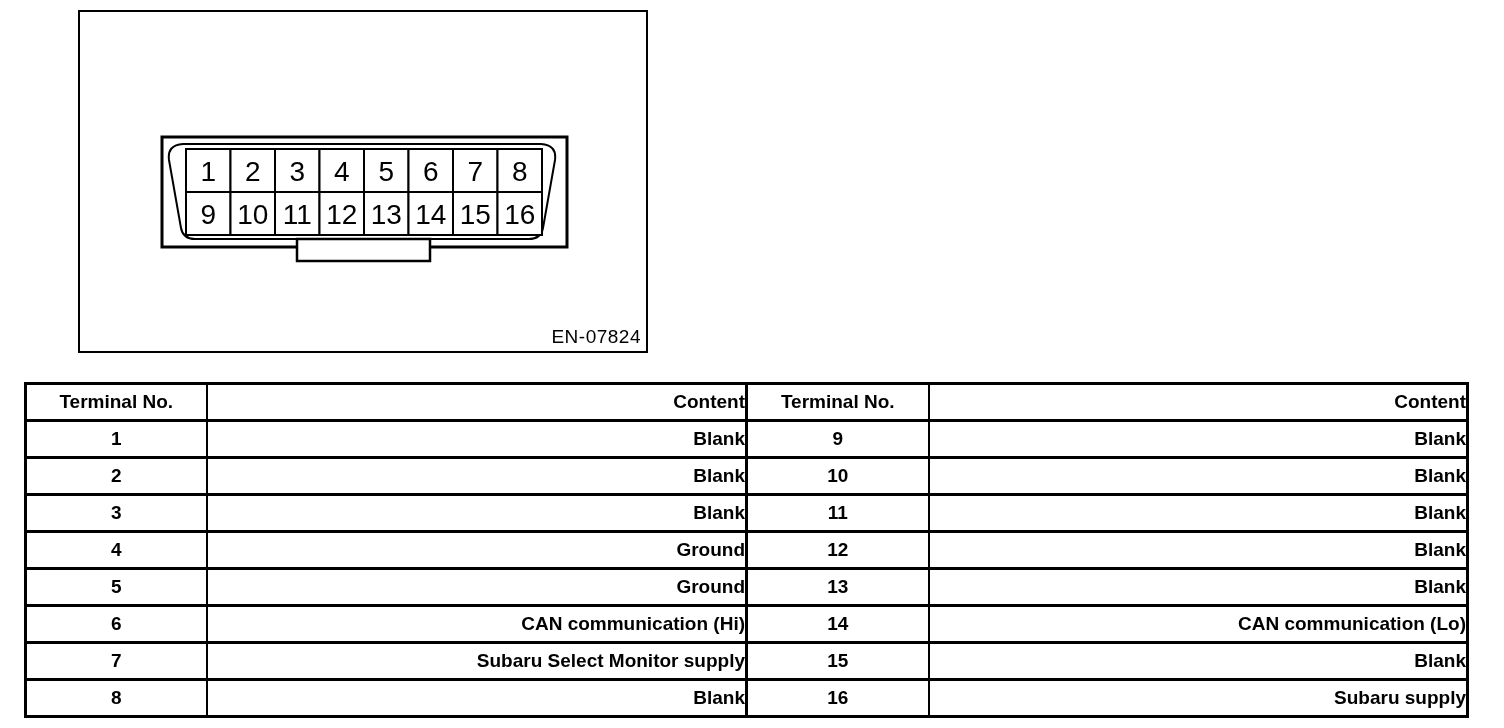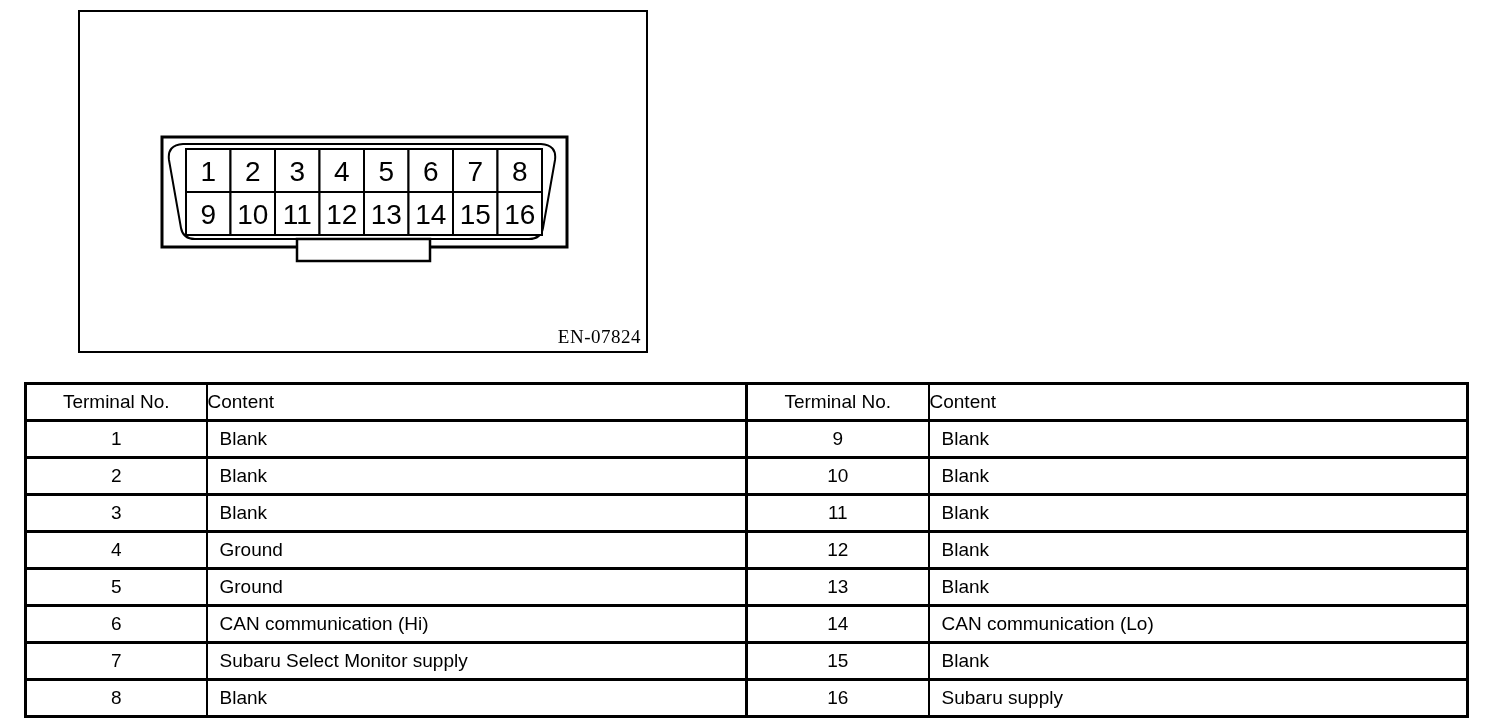--- a/index.html
+++ b/index.html
@@ -29,47 +29,46 @@
     font-family: "Liberation Sans", sans-serif;
     font-size: 28px;
     fill: #000;
     text-anchor: middle;
   }
   .figure-label {
     position: absolute;
     right: 5px; bottom: 3px;
     font-size: 19px;
     letter-spacing: 0.5px;
-    font-family: Liberation Serif, serif;
   }
 
   
   table.pinout {
     position: absolute;
     left: 24px; top: 382px;
     width: 1442px;
     border-collapse: collapse;
     table-layout: fixed;
     background: #fff;
   }
   .pinout th, .pinout td {
     border: 2px solid #000;
     border-top-width: 3px;
     border-bottom-width: 3px;
     height: 34px;
     font-size: 19px;
-    font-weight: normal;
+    font-weight: bold;
     line-height: 34px;
     white-space: nowrap;
     overflow: hidden;
   }
   .pinout { border: 3px solid #000; }
   .pinout .col-terminal { text-align: center; }
-  .pinout .col-content  { text-align: left; padding-left: 12px; }
-  .pinout th.col-content { text-align: left; padding-left: 0; }
+  .pinout .col-content  { text-align: right; }
+  .pinout th.col-content { text-align: right; padding-left: 17px; }
   .pinout th.divider, .pinout td.divider { border-right-width: 3px; }
 </style>
 </head>
 <body>
 
 <div class="page">
 
   <div class="figure-box">
     <svg width="566" height="339" viewBox="0 0 566 339">
 

